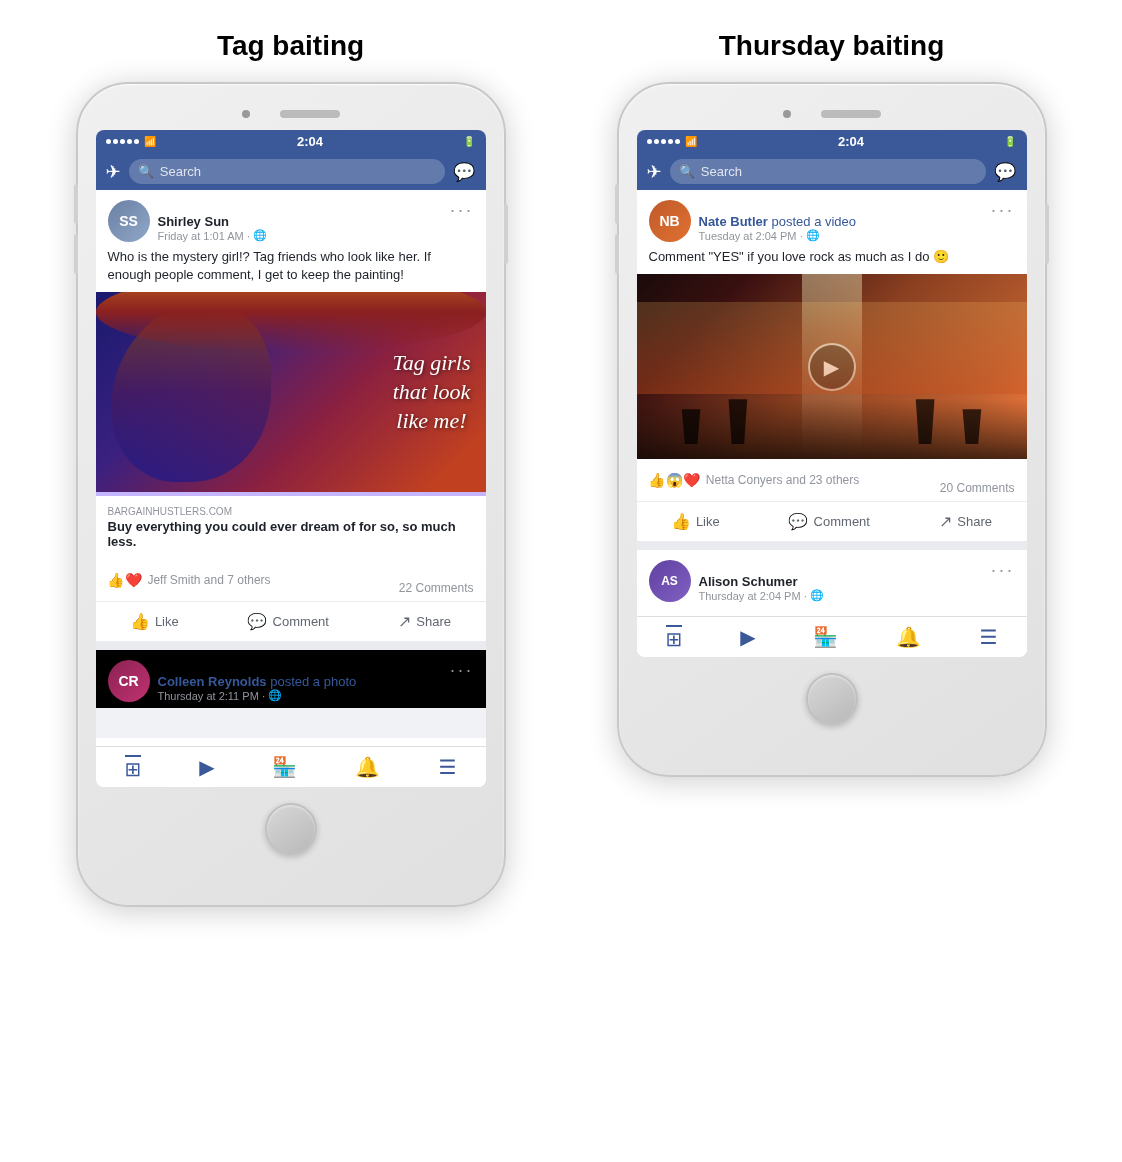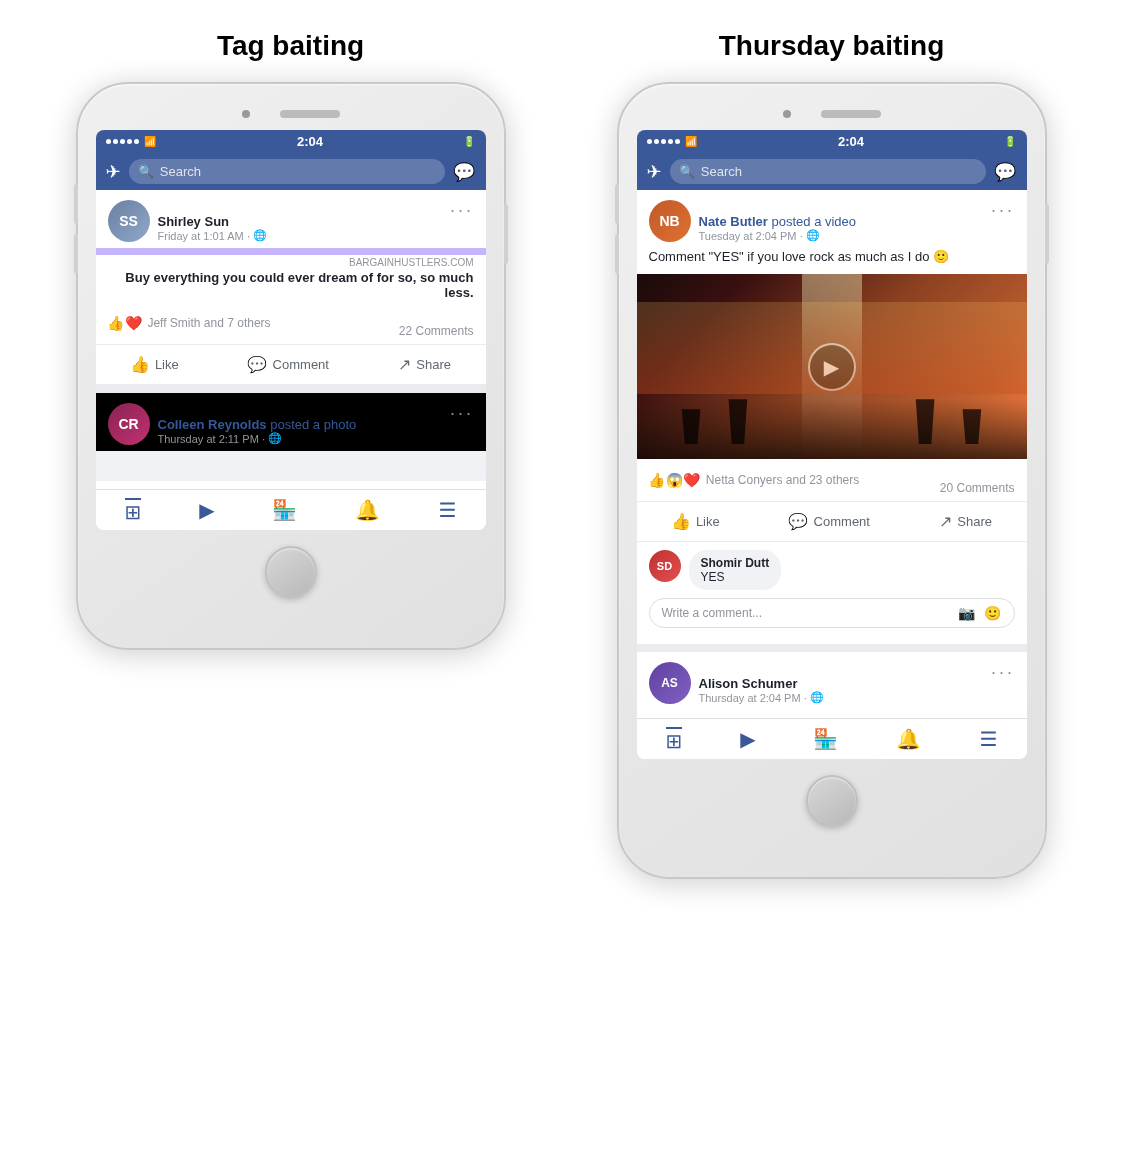--- a/index.html
+++ b/index.html
@@ -203,23 +203,22 @@
     .hair-art {
       position: absolute;
       left: 0; right: 0; top: 0;
       height: 80px;
       background: linear-gradient(180deg, #c06020 0%, #8b2020 50%, transparent 100%);
       border-radius: 50%;
       transform: translateY(-20px);
     }
     
     .link-preview {
-      border-top: 7px solid #c4b5fd;
-      padding: 2px 12px;
-      text-align: right;
+      border-top: 4px solid #c4b5fd;
+      padding: 10px 12px;
     }
     .link-domain { font-size: 10px; color: #90949c; text-transform: uppercase; }
     .link-title { font-size: 13px; font-weight: 700; color: #1d2129; margin-top: 2px; }
     
     .reactions-row {
       display: flex;
       justify-content: space-between;
       align-items: center;
       padding: 6px 12px;
       border-bottom: 1px solid #e9ebee;
@@ -398,21 +397,31 @@
                 <div class="post-user-name">Shirley Sun</div>
                 <div class="post-time">
                   <span>Friday at 1:01 AM</span>
                   · <span>🌐</span>
                 </div>
               </div>
             </div>
             <div class="post-more">···</div>
           </div>
 
-
+          <div class="post-text">Who is the mystery girl!? Tag friends who look like her. If enough people comment, I get to keep the painting!</div>
+
+          <div class="post-image-tag">
+            <div class="face-art"></div>
+            <div class="hair-art"></div>
+            <div class="post-image-tag-overlay">
+              <div>Tag girls</div>
+              <div>that look</div>
+              <div>like me!</div>
+            </div>
+          </div>
 
           <div class="link-preview">
             <div class="link-domain">BARGAINHUSTLERS.COM</div>
             <div class="link-title">Buy everything you could ever dream of for so, so much less.</div>
           </div>
 
           <div class="reactions-row">
             <div style="display:flex;align-items:center;gap:5px;">
               <div class="reaction-icons">👍❤️</div>
               <span class="reaction-text">Jeff Smith and 7 others</span>
@@ -568,37 +577,20 @@
             <div class="action-btn">
               <span class="action-icon">💬</span>
               <span>Comment</span>
             </div>
             <div class="action-btn">
               <span class="action-icon">↗</span>
               <span>Share</span>
             </div>
           </div>
 
-          <div class="comment-section">
-            <div class="comment-item">
-              <div class="avatar-img-shomir">SD</div>
-              <div class="comment-bubble">
-                <div class="comment-author">Shomir Dutt</div>
-                <div class="comment-text">YES</div>
-              </div>
-            </div>
-
-            <div class="write-comment">
-              <span>Write a comment...</span>
-              <div class="comment-icons">
-                <span>📷</span>
-                <span>🙂</span>
-              </div>
-            </div>
-          </div>
         </div>
 
         <div class="post-card">
           <div class="post-header">
             <div class="post-header-left">
               <div class="avatar-img-alison">AS</div>
               <div>
                 <div class="post-user-name">Alison Schumer</div>
                 <div class="post-time">
                   <span>Thursday at 2:04 PM</span>

